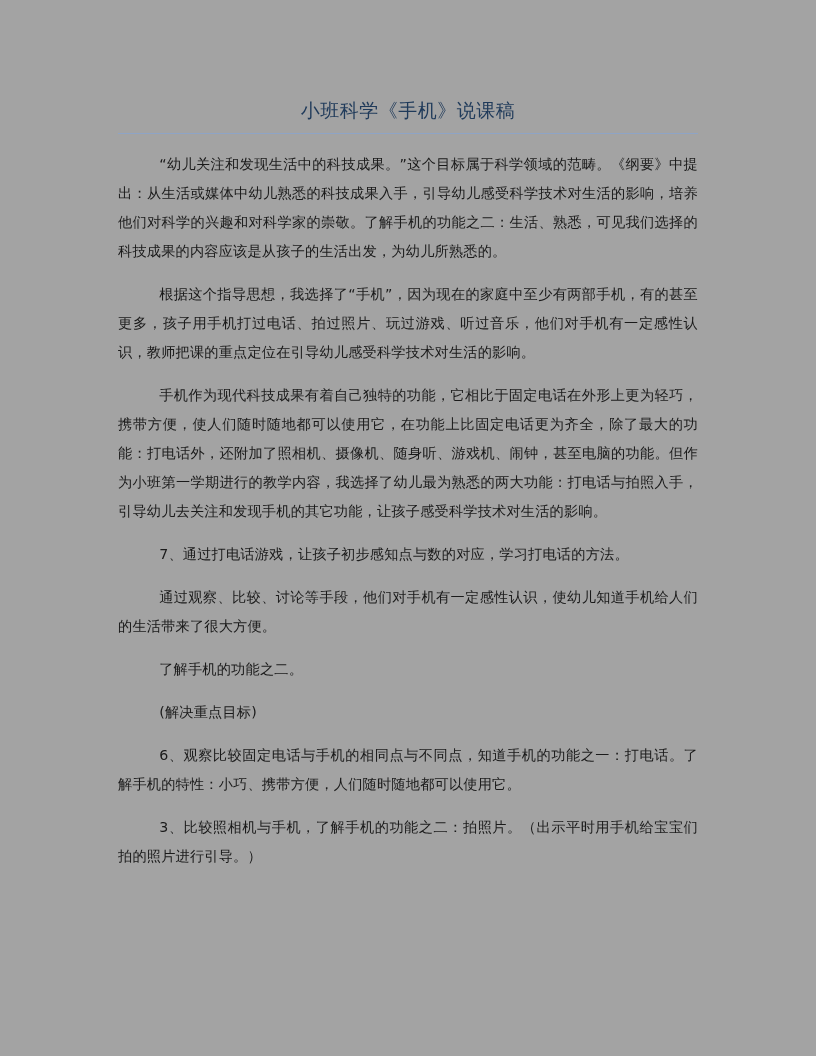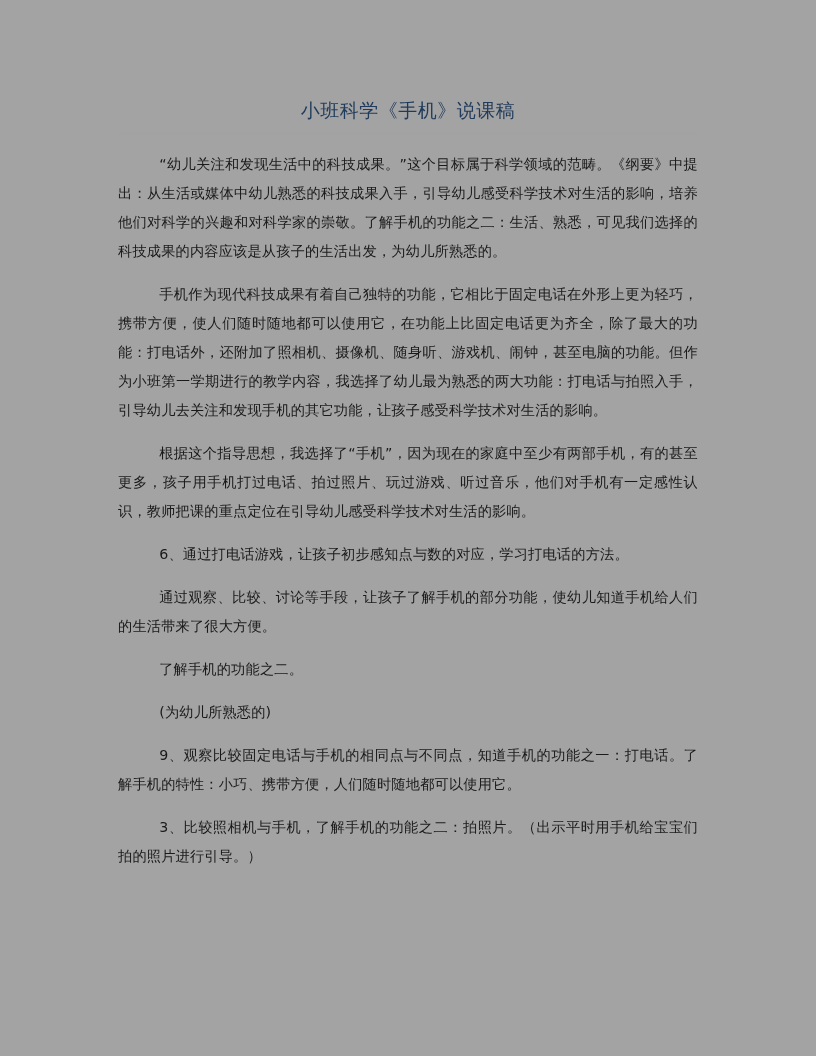--- a/index.html
+++ b/index.html
@@ -59,22 +59,22 @@
   </style>
 </head>
 <body>
 
 <div class="page">
   <div class="title">小班科学《手机》说课稿</div>
   <div class="title-rule"></div>
 
   <div class="body">
     <p class="para">“幼儿关注和发现生活中的科技成果。”这个目标属于科学领域的范畴。《纲要》中提出：从生活或媒体中幼儿熟悉的科技成果入手，引导幼儿感受科学技术对生活的影响，培养他们对科学的兴趣和对科学家的崇敬。了解手机的功能之二：生活、熟悉，可见我们选择的科技成果的内容应该是从孩子的生活出发，为幼儿所熟悉的。</p>
+    <p class="para">根据这个指导思想，我选择了“手机”，因为现在的家庭中至少有两部手机，有的甚至更多，孩子用手机打过电话、拍过照片、玩过游戏、听过音乐，他们对手机有一定感性认识，教师把课的重点定位在引导幼儿感受科学技术对生活的影响。</p>
     <p class="para">手机作为现代科技成果有着自己独特的功能，它相比于固定电话在外形上更为轻巧，携带方便，使人们随时随地都可以使用它，在功能上比固定电话更为齐全，除了最大的功能：打电话外，还附加了照相机、摄像机、随身听、游戏机、闹钟，甚至电脑的功能。但作为小班第一学期进行的教学内容，我选择了幼儿最为熟悉的两大功能：打电话与拍照入手，引导幼儿去关注和发现手机的其它功能，让孩子感受科学技术对生活的影响。</p>
-    <p class="para">根据这个指导思想，我选择了“手机”，因为现在的家庭中至少有两部手机，有的甚至更多，孩子用手机打过电话、拍过照片、玩过游戏、听过音乐，他们对手机有一定感性认识，教师把课的重点定位在引导幼儿感受科学技术对生活的影响。</p>
-    <p class="para">6、通过打电话游戏，让孩子初步感知点与数的对应，学习打电话的方法。</p>
-    <p class="para">通过观察、比较、讨论等手段，让孩子了解手机的部分功能，使幼儿知道手机给人们的生活带来了很大方便。</p>
+    <p class="para">7、通过打电话游戏，让孩子初步感知点与数的对应，学习打电话的方法。</p>
+    <p class="para">通过观察、比较、讨论等手段，他们对手机有一定感性认识，使幼儿知道手机给人们的生活带来了很大方便。</p>
     <p class="para">了解手机的功能之二。</p>
-    <p class="para">(为幼儿所熟悉的)</p>
-    <p class="para">9、观察比较固定电话与手机的相同点与不同点，知道手机的功能之一：打电话。了解手机的特性：小巧、携带方便，人们随时随地都可以使用它。</p>
+    <p class="para">(解决重点目标)</p>
+    <p class="para">6、观察比较固定电话与手机的相同点与不同点，知道手机的功能之一：打电话。了解手机的特性：小巧、携带方便，人们随时随地都可以使用它。</p>
     <p class="para">3、比较照相机与手机，了解手机的功能之二：拍照片。（出示平时用手机给宝宝们拍的照片进行引导。）</p>
   </div>
 </div>
 
 </body></html>

